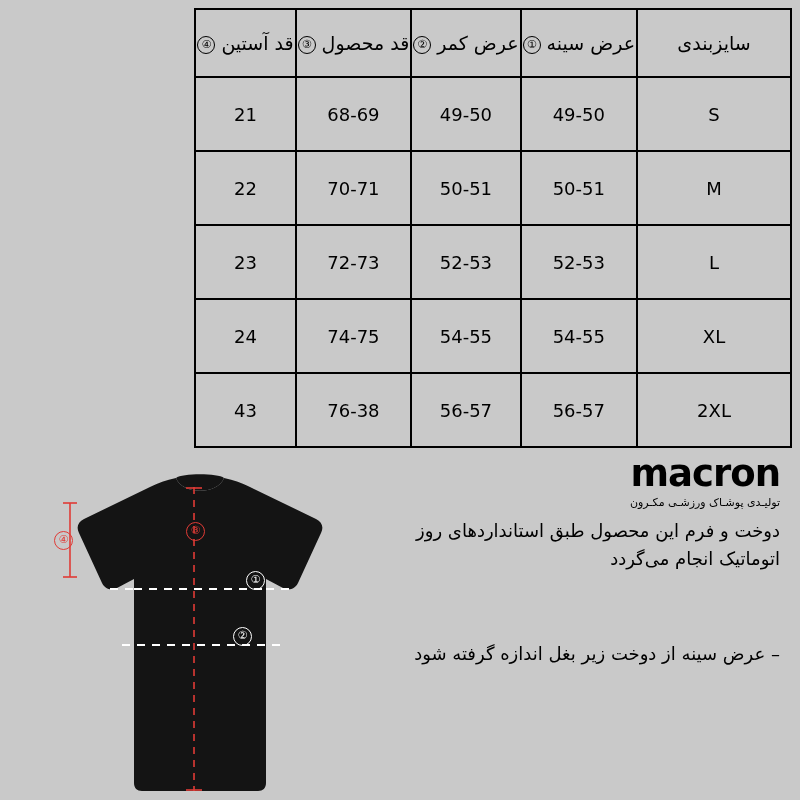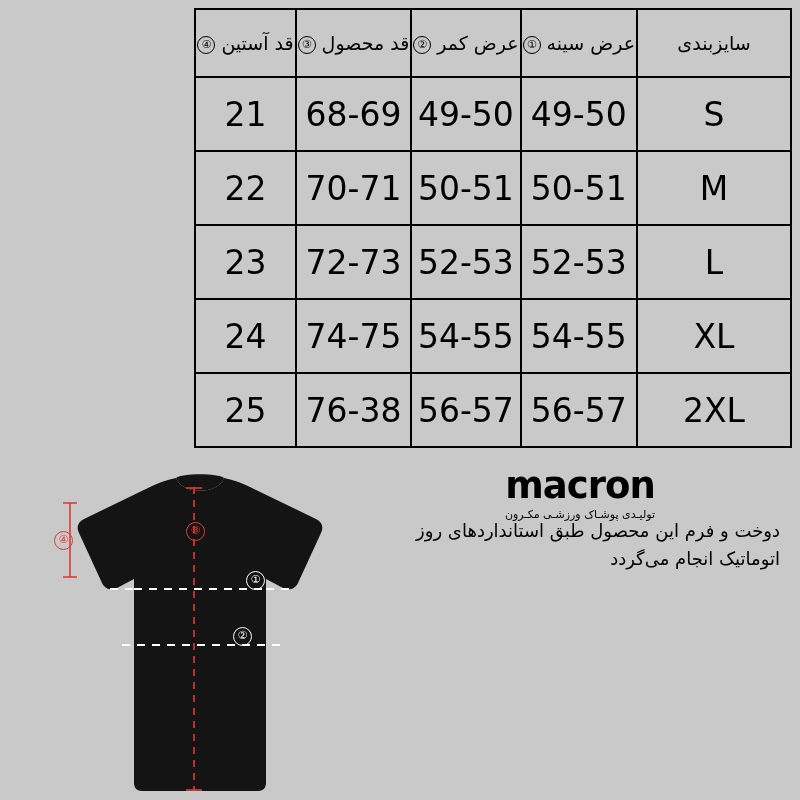--- a/index.html
+++ b/index.html
@@ -38,21 +38,21 @@
     vertical-align: middle;
     font-weight: normal;
   }
   .size-table thead th {
     height: 64px;
     font-size: 19px;
     letter-spacing: 0px;
   }
   .size-table tbody td {
     height: 70px;
-    font-size: 33px;
+    font-size: 18px;
   }
   .col-label { width: 150px; }
   .hdr-txt { white-space: nowrap; margin-top: 24px; }
   .circ {
     display: inline-block;
     border: 1.6px solid #000;
     border-radius: 50%;
     width: 16px;
     height: 16px;
     line-height: 15px;
@@ -67,24 +67,23 @@
     position: absolute;
     top: 455px;
     left: 0;
     width: 800px;
     height: 345px;
   }
 
   
   .brand {
     position: absolute;
-    top: 12px;
+    top: 0px;
     left: 380px;
     width: 400px;
-    text-align: center;
   }
   .brand-word {
     font-family: "DejaVu Sans", "Liberation Sans", sans-serif;
     font-weight: bold;
     font-size: 37px;
     letter-spacing: -1px;
     line-height: 1;
   }
   .brand-sub {
     font-size: 11px;
@@ -184,38 +183,39 @@
         <td>54-55</td>
         <td>54-55</td>
         <td>74-75</td>
         <td>24</td>
       </tr>
       <tr>
         <td>2XL</td>
         <td>56-57</td>
         <td>56-57</td>
         <td>76-38</td>
-        <td>25</td>
+        <td>43</td>
       </tr>
     </tbody>
   </table>
 
   <div class="lower">
 
     <div class="brand">
       <div class="brand-word">macron</div>
       <div class="brand-sub">تولیـدی پوشـاک ورزشـی مکـرون</div>
     </div>
 
     <div class="para para-main">
       <div>دوخت و فرم این محصول طبق استانداردهای روز</div>
       <div>اتوماتیک انجام می‌گردد</div>
     </div>
 
     <div class="para para-notes">
+      <div class="note-line">– عرض سینه از دوخت زیر بغل اندازه گرفته شود</div>
     </div>
 
     <div class="shirt-wrap">
       <svg class="shirt-svg" width="340" height="335" viewBox="0 0 340 335" xmlns="http://www.w3.org/2000/svg">
 
         <path d="M120 22
                  C128 18, 136 15, 146 13
                  C152 30, 188 30, 194 13
                  C204 15, 212 18, 220 22
                  L286 54

